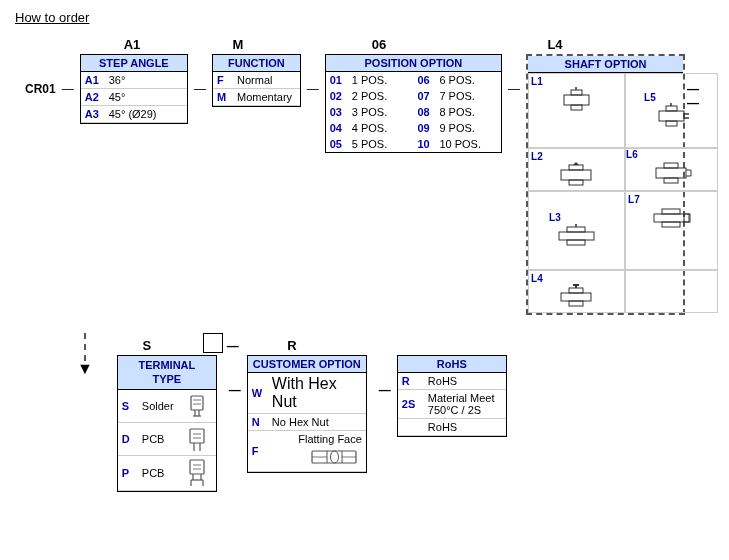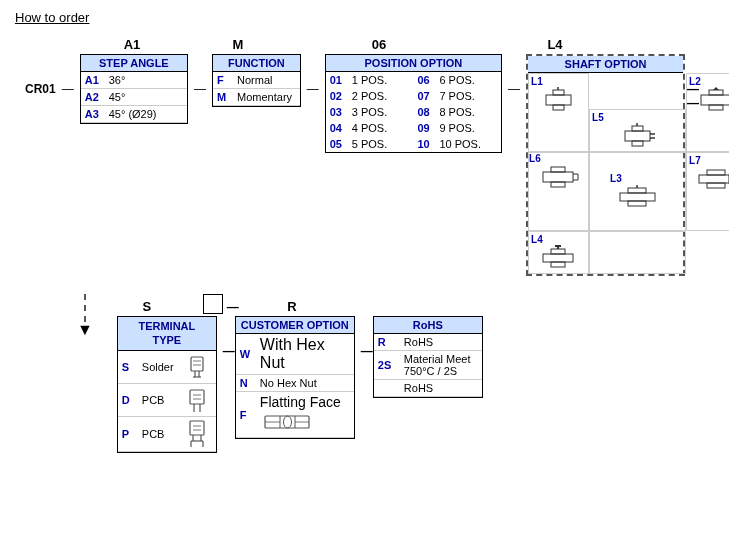--- a/index.html
+++ b/index.html
@@ -272,33 +272,33 @@
               <span>10 POS.</span>
             </div>
         </div>
       </div>
     </div>
 
     <div class="dash-label">—</div>
 
     <div style="border: 2px dashed #555; padding: 0;">
       <div class="blue-header" style="background:#cce0ff; color:#00008b; font-weight:bold; text-align:center; border-bottom:1px solid #000; padding:2px; font-size:11px;">SHAFT OPTION</div>
-      <div style="display:grid; grid-template-columns:1fr 1fr 1fr; width:155px;">
+      <div style="display:grid; grid-template-columns:1fr 1fr; width:155px;">
 
         <div style="border:0.5px solid #ccc; padding:2px; min-height:36px; display:flex; flex-direction:column; align-items:center;">
           <span style="color:#0000aa; font-weight:bold; font-size:10px; align-self:flex-start;">L1</span>
           <svg width="55" height="26" viewBox="0 0 55 26">
             <rect x="15" y="8" width="25" height="10" fill="none" stroke="#333" stroke-width="1"></rect>
             <rect x="22" y="3" width="11" height="5" fill="none" stroke="#333" stroke-width="1"></rect>
             <rect x="22" y="18" width="11" height="5" fill="none" stroke="#333" stroke-width="1"></rect>
             <line x1="27" y1="0" x2="27" y2="3" stroke="#333" stroke-width="1.5"></line>
           </svg>
         </div>
 
-        <div style="border:0.5px solid #ccc; padding:2px; min-height:36px; display:flex; flex-direction:column; align-items:center;margin-top:36px;">
+        <div style="border:0.5px solid #ccc; padding:18px; min-height:36px; display:flex; flex-direction:column; align-items:center;">
           <span style="color:#0000aa; font-weight:bold; font-size:10px; align-self:flex-start;">L5</span>
           <svg width="55" height="26" viewBox="0 0 55 26">
             <rect x="15" y="8" width="25" height="10" fill="none" stroke="#333" stroke-width="1"></rect>
             <rect x="22" y="3" width="11" height="5" fill="none" stroke="#333" stroke-width="1"></rect>
             <rect x="22" y="18" width="11" height="5" fill="none" stroke="#333" stroke-width="1"></rect>
             <line x1="27" y1="0" x2="27" y2="3" stroke="#333" stroke-width="1.5"></line>
             <line x1="40" y1="11" x2="45" y2="11" stroke="#333" stroke-width="1.5"></line>
             <line x1="40" y1="15" x2="45" y2="15" stroke="#333" stroke-width="1.5"></line>
           </svg>
         </div>
@@ -373,21 +373,21 @@
     <div style="display:flex; flex-direction:column;">
       <div style="display:flex; align-items:flex-end; margin-bottom:2px; gap:0;">
         <div style="width:100px; text-align:center; font-weight:bold; font-size:13px;">S</div>
         <div style="width:6px;"></div>
 
         <div style="width:20px; height:20px; border:1px solid #000; display:inline-block;"></div>
         <div style="width:6px; font-size:12px; font-weight:bold; margin: 0 4px;">—</div>
         <div style="width:110px; text-align:center; font-weight:bold; font-size:13px;">R</div>
       </div>
 
-      <div style="display:flex; align-items:flex-start; padding-left:20px;">
+      <div style="display:flex; align-items:flex-start; gap:6px;padding-left:20px;">
 
         <div class="section-box terminal-box">
           <div class="blue-header" style="line-height:1.3;">
             <div>TERMINAL</div>
             <div>TYPE</div>
           </div>
           <table class="inner">
             <tbody>
                 <tr>
               <td class="code">S</td>
@@ -446,21 +446,21 @@
                 <tr>
               <td class="code" style="color:#0000aa; font-weight:bold; font-size:11px; width:20px;">W</td>
               <td style="font-size:16px;">With Hex Nut</td>
             </tr>
             <tr>
               <td class="code" style="color:#0000aa; font-weight:bold; font-size:11px; width:20px;">N</td>
               <td style="font-size:11px;">No Hex Nut</td>
             </tr>
             <tr>
               <td class="code" style="color:#0000aa; font-weight:bold; font-size:11px; width:20px;">F</td>
-              <td style="font-size:14px;">
+              <td style="font-size:11px;text-align:right;">
                 <div>Flatting Face</div>
                 <svg width="55" height="22" viewBox="0 0 55 22">
                   <rect x="5" y="6" width="44" height="12" rx="1" fill="none" stroke="#555" stroke-width="1.2"></rect>
                   <line x1="20" y1="6" x2="20" y2="18" stroke="#555" stroke-width="1"></line>
                   <line x1="35" y1="6" x2="35" y2="18" stroke="#555" stroke-width="1"></line>
                   <line x1="5" y1="12" x2="20" y2="12" stroke="#555" stroke-width="0.8"></line>
                   <line x1="35" y1="12" x2="49" y2="12" stroke="#555" stroke-width="0.8"></line>
                   <ellipse cx="27.5" cy="12" rx="4" ry="6" fill="none" stroke="#555" stroke-width="1"></ellipse>
                 </svg>
               </td>

